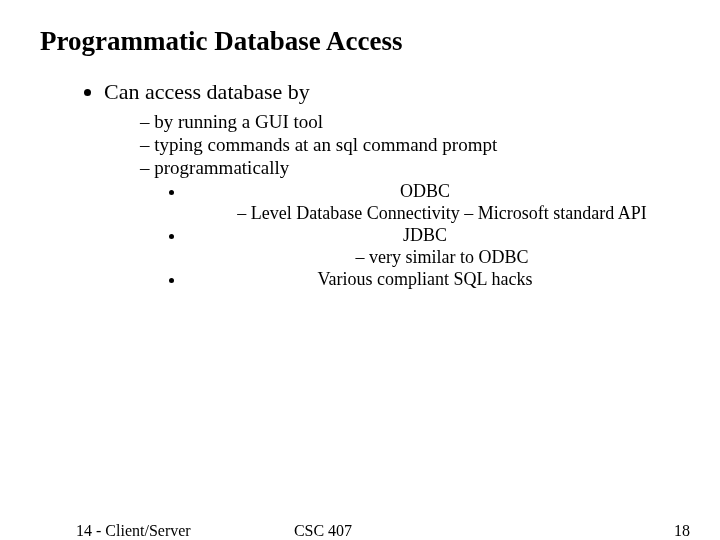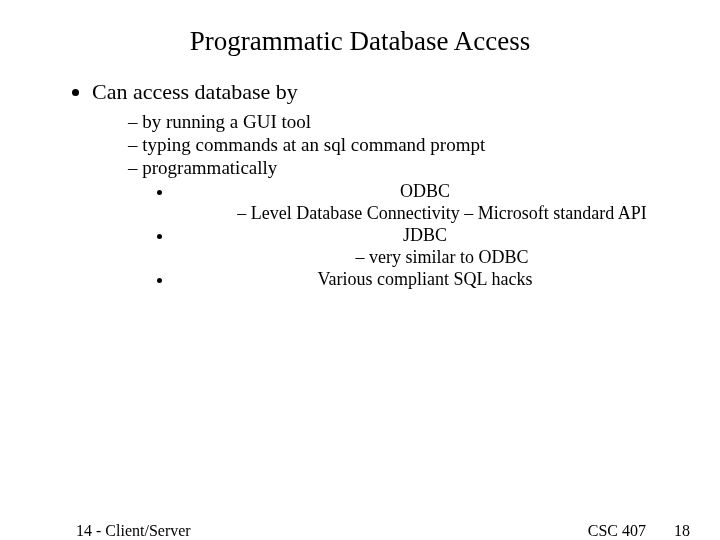--- a/index.html
+++ b/index.html
@@ -13,28 +13,27 @@
     position: relative;
   }
   .slide {
     box-sizing: border-box;
     width: 720px;
     height: 540px;
     padding: 20px 40px 20px 40px;
     position: relative;
   }
   .title {
-    text-align: center;
     font-size: 27px;
     margin: 6px 0 22px 0;
-    font-weight: normal;
+    font-weight: bold;
   }
   ul.top {
     list-style: disc;
-    margin: 4px;
+    margin: 16px;
     padding-left: 48px;
     font-size: 22px;
   }
   ul.top > li {
     margin-bottom: 4px;
   }
   ul.dash {
     list-style: none;
     margin: 6px 0 0 0;
     padding-left: 36px;
@@ -81,21 +80,21 @@
     margin: 1px 0;
   }
   .footer {
     position: absolute;
     bottom: 18px;
     left: 0;
     width: 720px;
     font-size: 16px;
   }
   .footer .left  { position: absolute; left: 76px; }
-  .footer .mid   { position: absolute; left: 0; width: 646px; text-align: right; }
+  .footer .mid   { position: absolute; left: 0; width: 646px; text-align: center; }
   .footer .right { position: absolute; right: 30px; }
 </style>
 </head>
 <body>
 
 <div class="slide">
 
   <div class="title">Programmatic Database Access</div>
 
   <ul class="top">

